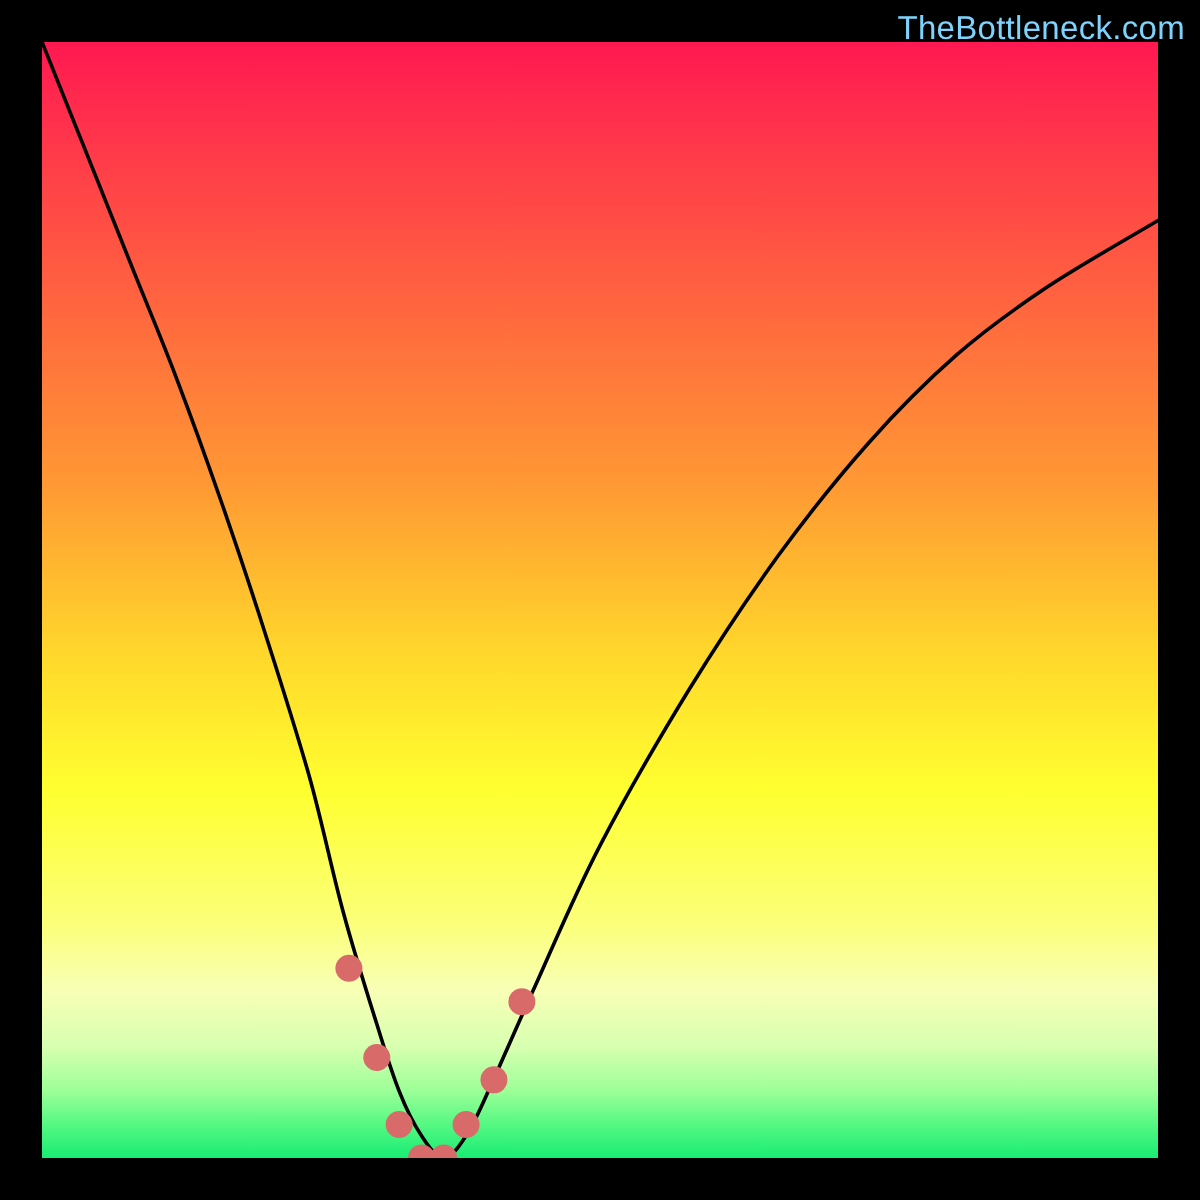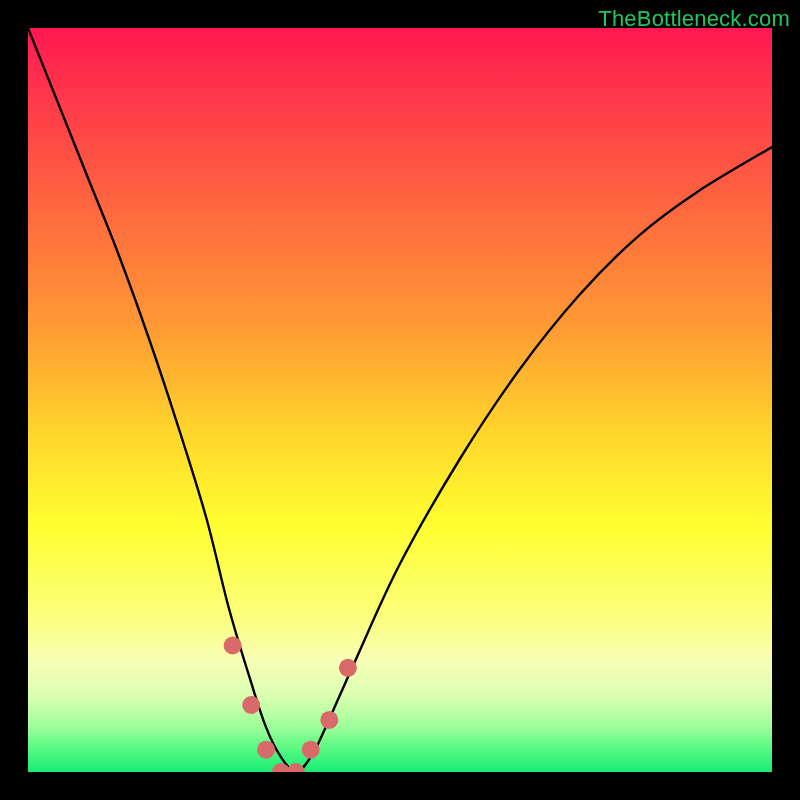--- a/index.html
+++ b/index.html
@@ -38,21 +38,21 @@
       #d8ffb0 90%,
       #9cff98 94%,
       #55f882 97%,
       #18ec74 100%
     );
   }
   .watermark {
     position: absolute;
     top: 6px;
     right: 10px;
-    color: #22c55e;
+    color: #7dd3fc;
     font-size: 22px;
     letter-spacing: 0.2px;
     font-weight: 500;
     user-select: none;
   }
   svg.curve {
     position: absolute;
     left: 0;
     top: 0;
     width: 744px;

